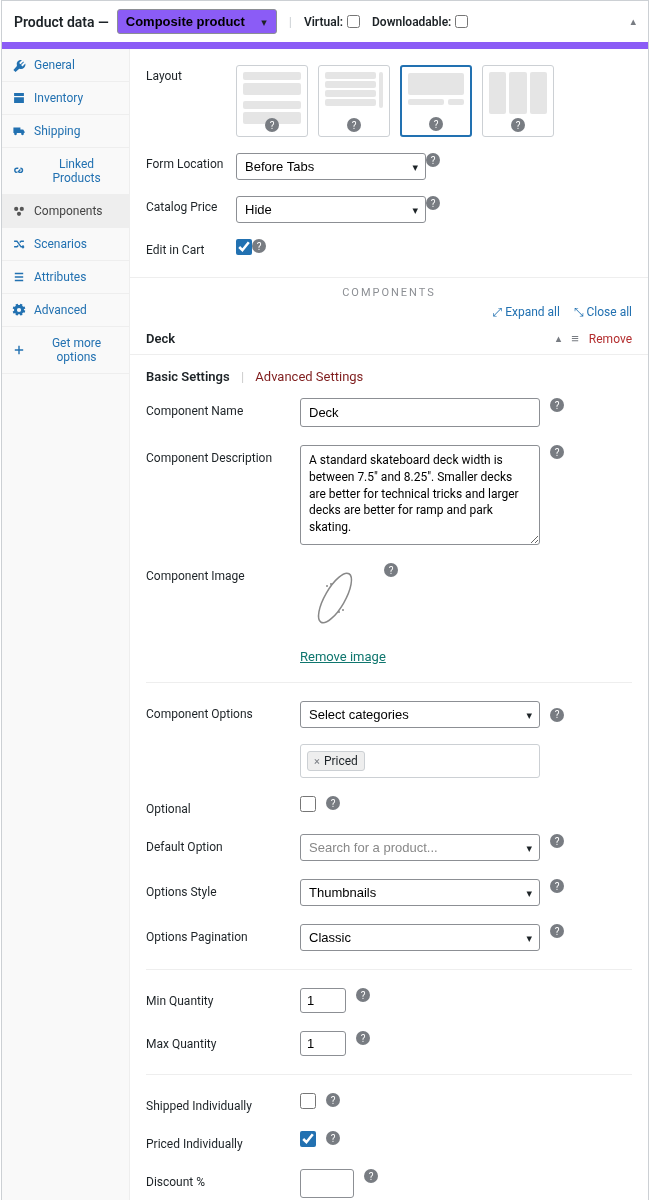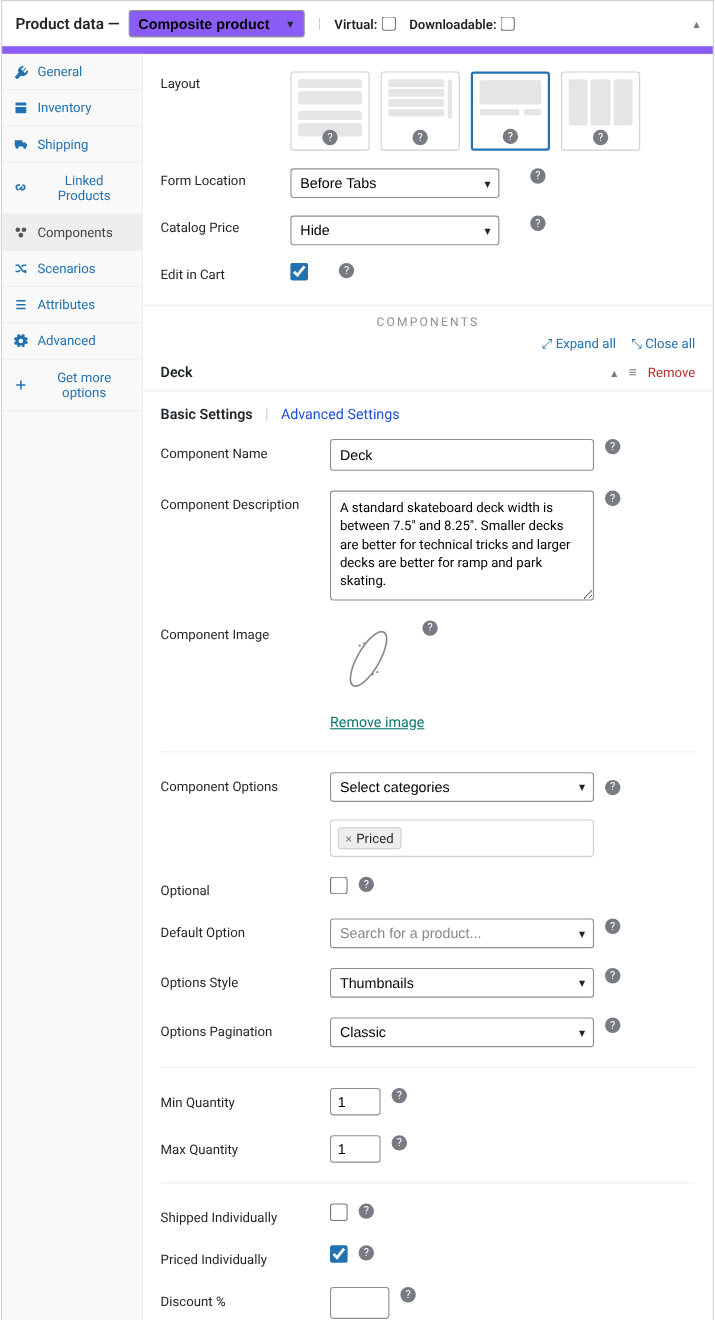--- a/index.html
+++ b/index.html
@@ -14,42 +14,42 @@
 .chk { display: flex; align-items: flex-start; gap: 4px; font-size: 12px; font-weight: 600; }
 .chk input { margin: 0; }
 .expander { margin-left: auto; color: #787c82; font-size: 11px; }
 .body { display: flex; }
 .sidebar { width: 128px; border-right: 1px solid #eee; background: #f9f9f9; }
 .sidebar ul { list-style: none; text-align: center; }
 .sidebar li a { display: flex; align-items: center; gap: 8px; padding: 9px 10px; color: #2271b1; text-decoration: none; font-size: 12px; border-bottom: 1px solid #eee; }
 .sidebar li.active a { background: #eee; color: #444; }
 .sidebar .ico { width: 14px; height: 14px; display: inline-flex; }
 .main { flex: 1; padding: 16px 16px 20px 16px; }
-.row { display: flex; align-items: flex-start; margin-bottom: 16px; gap: 28px; }
+.row { display: flex; align-items: flex-start; margin-bottom: 16px; gap: 0; }
 .row .lbl { width: 90px; font-size: 12px; padding-top: 4px; }
 .layouts { display: flex; gap: 10px; }
 .layout-card { width: 72px; height: 72px; border: 1px solid #ccd0d4; border-radius: 3px; position: relative; padding: 6px; }
 .layout-card.selected { border: 2px solid #2271b1; }
 .layout-card .help-dot { position: absolute; bottom: 4px; left: 50%; transform: translateX(-50%); }
 .help-dot { width: 14px; height: 14px; border-radius: 50%; background: #787c82; color: #fff; font-size: 10px; display: inline-flex; align-items: center; justify-content: center; flex-shrink: 0; }
 .form-sel { border: 1px solid #8c8f94; border-radius: 3px; padding: 5px 8px; font-size: 13px; background: #fff; appearance: none; }
 .sel-wrap { position: relative; display: inline-block; }
 .sel-wrap::after { content: "▾"; position: absolute; right: 8px; top: 50%; transform: translateY(-50%); pointer-events: none; font-size: 11px; }
 .sel-wrap select { padding-right: 24px; width: 190px; }
 .ck { width: 16px; height: 16px; }
 .section-hdr { text-align: center; color: #8c8f94; font-size: 11px; letter-spacing: 2px; margin: 20px -16px 0 -16px; border-top: 1px solid #eee; padding-top: 8px; position: relative; }
 .actions-bar { display: flex; justify-content: flex-end; gap: 14px; padding: 6px 0 0 0; font-size: 12px; }
 .actions-bar a { color: #2271b1; text-decoration: none; display: inline-flex; align-items: center; gap: 3px; }
 .component-hdr { display: flex; align-items: center; padding: 8px 0px; border-bottom: 1px solid #eee; margin: 4px -16px 0 -16px; }
 .component-hdr .name { font-weight: 600; padding-left: 16px; }
 .component-hdr .right { margin-left: auto; display: flex; gap: 10px; align-items: center; padding-right: 16px; }
 .component-hdr .remove { color: #b32d2e; text-decoration: none; font-size: 12px; }
 .tabs { padding: 14px 0; font-size: 13px; }
 .tabs .active { font-weight: 600; }
-.tabs a { color: #1d4ed8; text-decoration: none; }
+.tabs a { color: #7f1d1d; text-decoration: none; }
 .tabs .sep { margin: 0 8px; color: #ccc; }
 .formrow { display: flex; align-items: flex-start; margin-bottom: 18px; gap: 14px; }
 .formrow .flbl { width: 140px; font-size: 12px; padding-top: 6px; }
 .formrow .fctrl { flex: 1; display: flex; align-items: flex-start; gap: 10px; }
 .inp { border: 1px solid #8c8f94; border-radius: 3px; padding: 6px 8px; font-size: 13px; width: 240px; background: #fff; }
 .ta { border: 1px solid #8c8f94; border-radius: 3px; padding: 6px 8px; font-size: 12px; width: 240px; height: 100px; resize: both; font-family: inherit; line-height: 1.4; }
 .img-box { width: 70px; height: 70px; display: flex; align-items: center; justify-content: center; }
 .remove-img { color: #0f766e; font-size: 13px; text-decoration: underline; cursor: pointer; margin-top: 6px; }
 .tag-box { border: 1px solid #ccd0d4; border-radius: 3px; padding: 6px; width: 240px; margin-top: 6px; min-height: 34px; }
 .tag { display: inline-flex; align-items: center; gap: 4px; background: #eee; border: 1px solid #ccd0d4; border-radius: 3px; padding: 2px 6px; font-size: 12px; }

